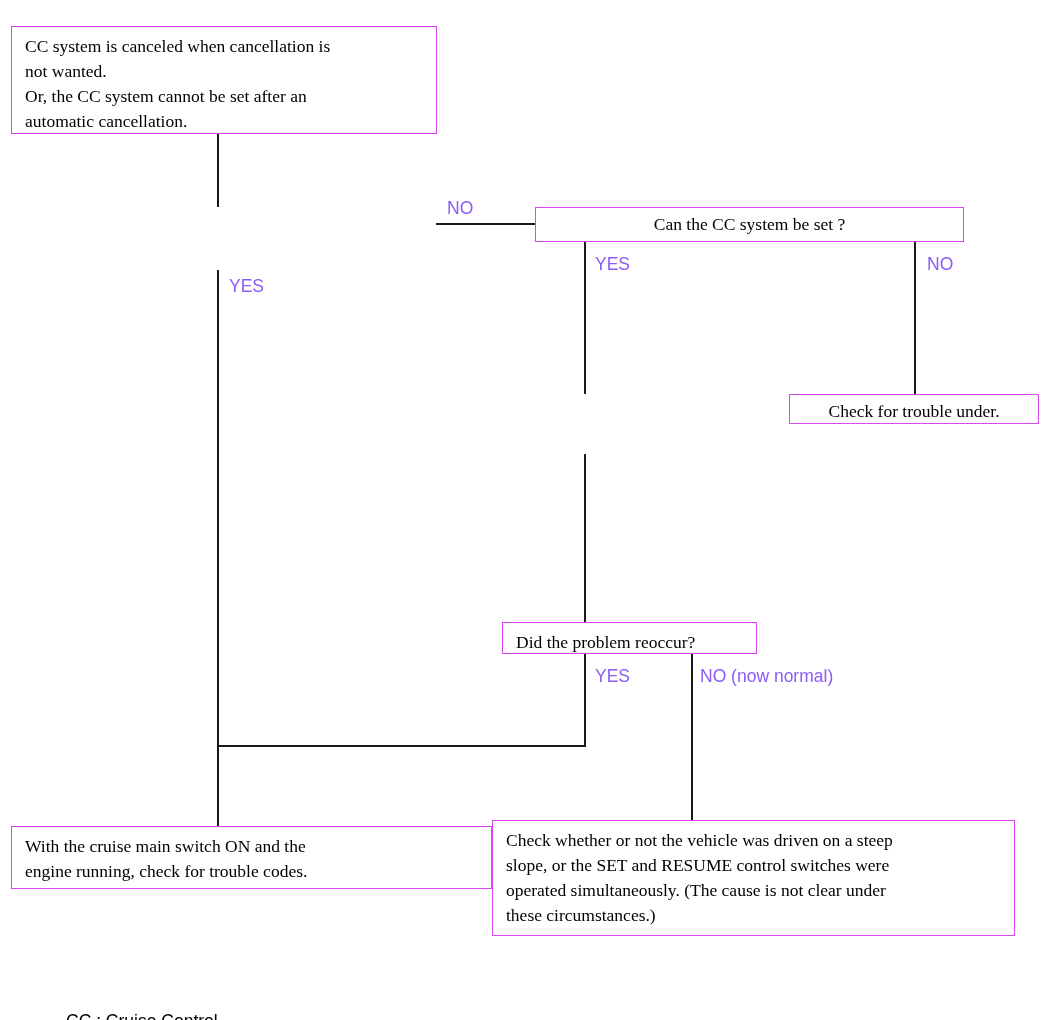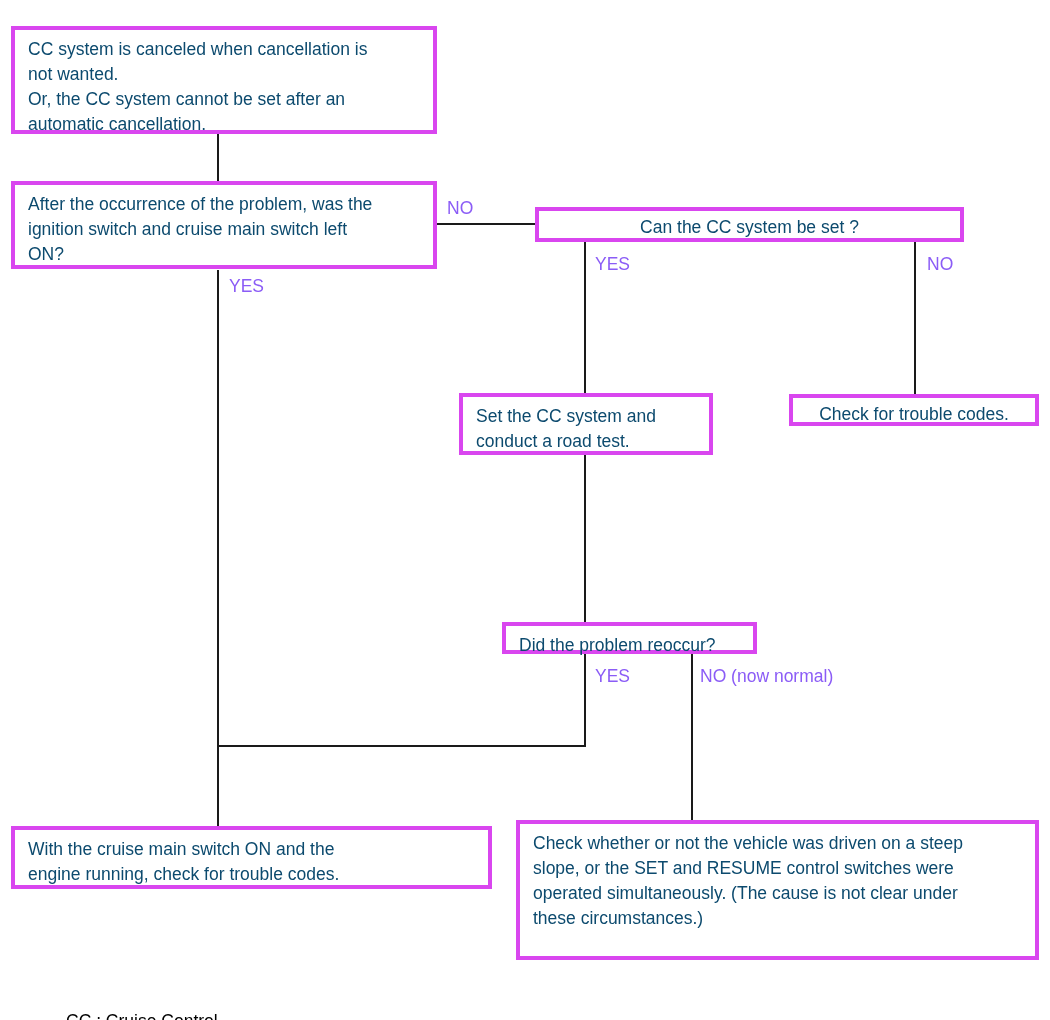--- a/index.html
+++ b/index.html
@@ -15,28 +15,29 @@
   #flow-root {
     position: relative;
     width: 1050px;
     height: 1020px;
     background: #ffffff;
     overflow: hidden;
   }
   .node {
     position: absolute;
     box-sizing: border-box;
-    border: 4px solid #d946ef;
+    border: 1px solid #d946ef;
     background: #ffffff;
     font-size: 17.5px;
     line-height: 25px;
-    color: #0c4a6e;
+    color: #000000;
     padding: 7px 13px 6px 13px;
     white-space: pre-line;
     z-index: 3;
+    font-family: Liberation Serif, serif;
   }
   .node.center {
     text-align: center;
     padding-top: 4px;
     padding-bottom: 20px;
   }
   .edge {
     position: absolute;
     background: #1a1a1a;
     z-index: 1;
@@ -91,36 +92,31 @@
 
   <div class="edge-label" style="left:595px; top:666px;">YES</div>
 
   <div class="edge-label" style="left:700px; top:666px;">NO (now normal)</div>
 
   <div class="node" style="left:11px; top:26px; width:426px; height:108px;">CC system is canceled when cancellation is
 not wanted.
 Or, the CC system cannot be set after an
 automatic cancellation.</div>
 
-  <div class="node" style="left:11px; top:181px; width:426px; height:88px;">After the occurrence of the problem, was the
-ignition switch and cruise main switch left
-ON?</div>
 
   <div class="node center" style="left:535px; top:207px; width:429px; height:35px;">Can the CC system be set ?</div>
 
-  <div class="node" style="left:459px; top:393px; width:254px; height:62px;">Set the CC system and
-conduct a road test.</div>
 
-  <div class="node center" style="left:789px; top:394px; width:250px; height:30px;">Check for trouble codes.</div>
+  <div class="node center" style="left:789px; top:394px; width:250px; height:30px;">Check for trouble under.</div>
 
   <div class="node" style="left:458px; top:622px; width:255px; height:32px;margin-left:44px;">Did the problem reoccur?</div>
 
   <div class="node" style="left:11px; top:826px; width:481px; height:63px;">With the cruise main switch ON and the
 engine running, check for trouble codes.</div>
 
-  <div class="node" style="left:516px; top:820px; width:523px; height:140px;">Check whether or not the vehicle was driven on a steep
+  <div class="node" style="left:492px; top:820px; width:523px; height:116px;">Check whether or not the vehicle was driven on a steep
 slope, or the SET and RESUME control switches were
 operated simultaneously. (The cause is not clear under
 these circumstances.)</div>
 
   <div class="legend" style="left:22px; top:1010px;margin-left:44px;">CC : Cruise Control</div>
 
 </div>
 
 </body></html>

